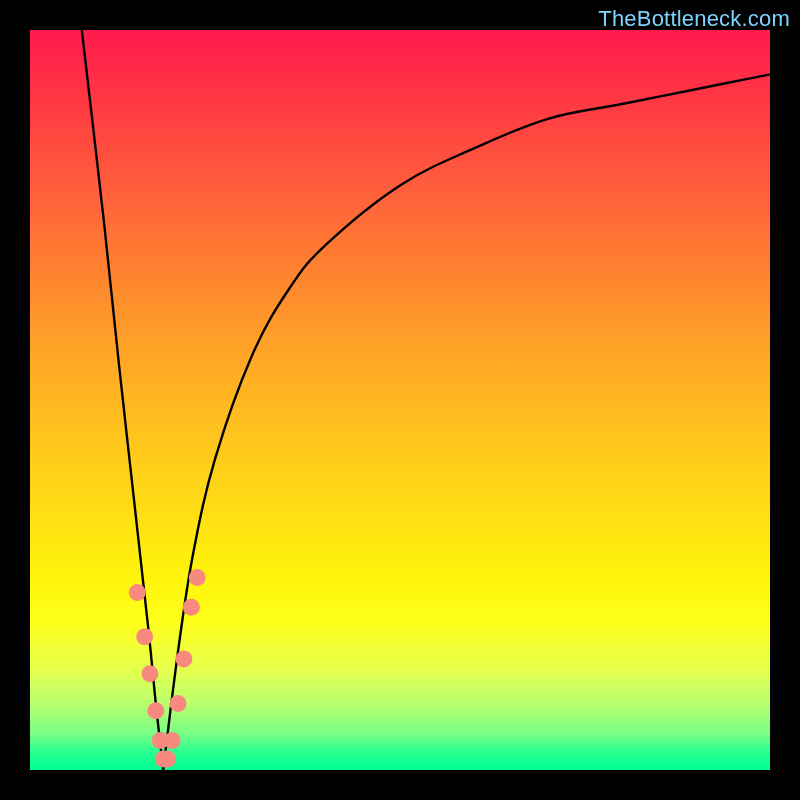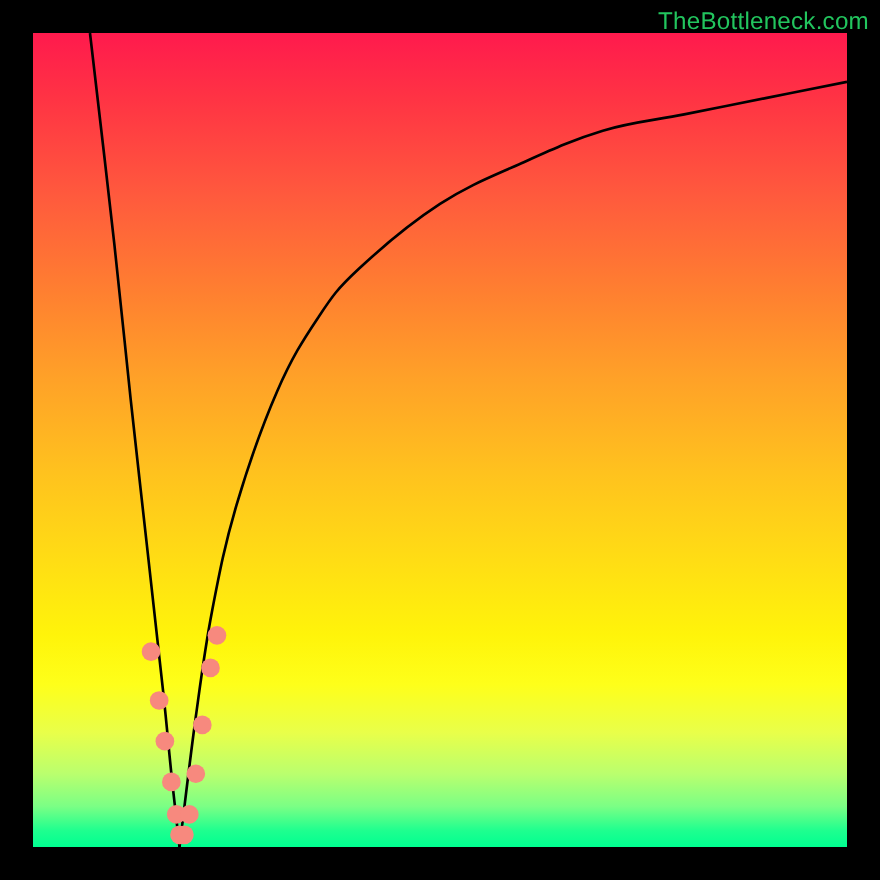--- a/index.html
+++ b/index.html
@@ -37,21 +37,21 @@
       #baff6e 91%,
       #7bff85 95%,
       #1eff8f 98%,
       #00ff91 100%
     );
   }
   .watermark {
     position: absolute;
     top: 6px;
     right: 10px;
-    color: #22c55e;
+    color: #7dd3fc;
     font-size: 22px;
     font-weight: 500;
     letter-spacing: 0.2px;
     user-select: none;
   }
   svg.curves {
     position: absolute;
     left: 0;
     top: 0;
     width: 740px;

